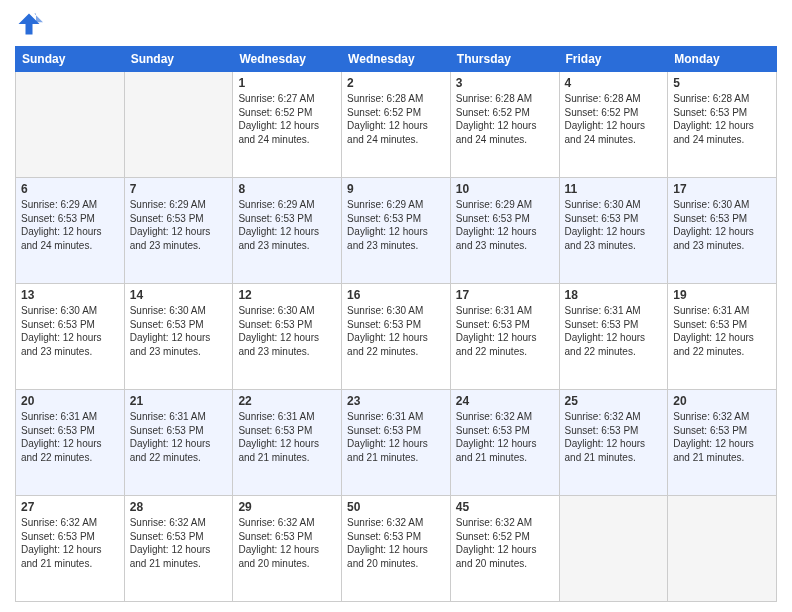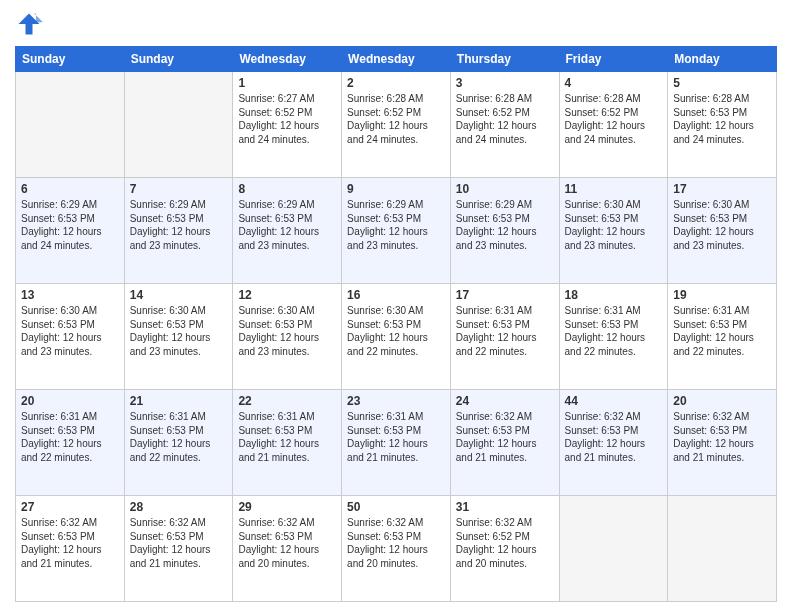--- a/index.html
+++ b/index.html
@@ -287,21 +287,21 @@
 Sunset: 6:53 PM
 Daylight: 12 hours and 21 minutes.</div>
           </td>
           <td>
             <span class="day-number">24</span>
             <div class="day-info" style="white-space: pre-line;">Sunrise: 6:32 AM
 Sunset: 6:53 PM
 Daylight: 12 hours and 21 minutes.</div>
           </td>
           <td>
-            <span class="day-number">44</span>
+            <span class="day-number">25</span>
             <div class="day-info" style="white-space: pre-line;">Sunrise: 6:32 AM
 Sunset: 6:53 PM
 Daylight: 12 hours and 21 minutes.</div>
           </td>
           <td>
             <span class="day-number">20</span>
             <div class="day-info" style="white-space: pre-line;">Sunrise: 6:32 AM
 Sunset: 6:53 PM
 Daylight: 12 hours and 21 minutes.</div>
           </td>
@@ -325,21 +325,21 @@
 Sunset: 6:53 PM
 Daylight: 12 hours and 20 minutes.</div>
           </td>
           <td>
             <span class="day-number">50</span>
             <div class="day-info" style="white-space: pre-line;">Sunrise: 6:32 AM
 Sunset: 6:53 PM
 Daylight: 12 hours and 20 minutes.</div>
           </td>
           <td>
-            <span class="day-number">31</span>
+            <span class="day-number">45</span>
             <div class="day-info" style="white-space: pre-line;">Sunrise: 6:32 AM
 Sunset: 6:52 PM
 Daylight: 12 hours and 20 minutes.</div>
           </td>
           <td class="empty"></td>
           <td class="empty"></td>
         </tr>
       </tbody>
   </table>
 </div>

